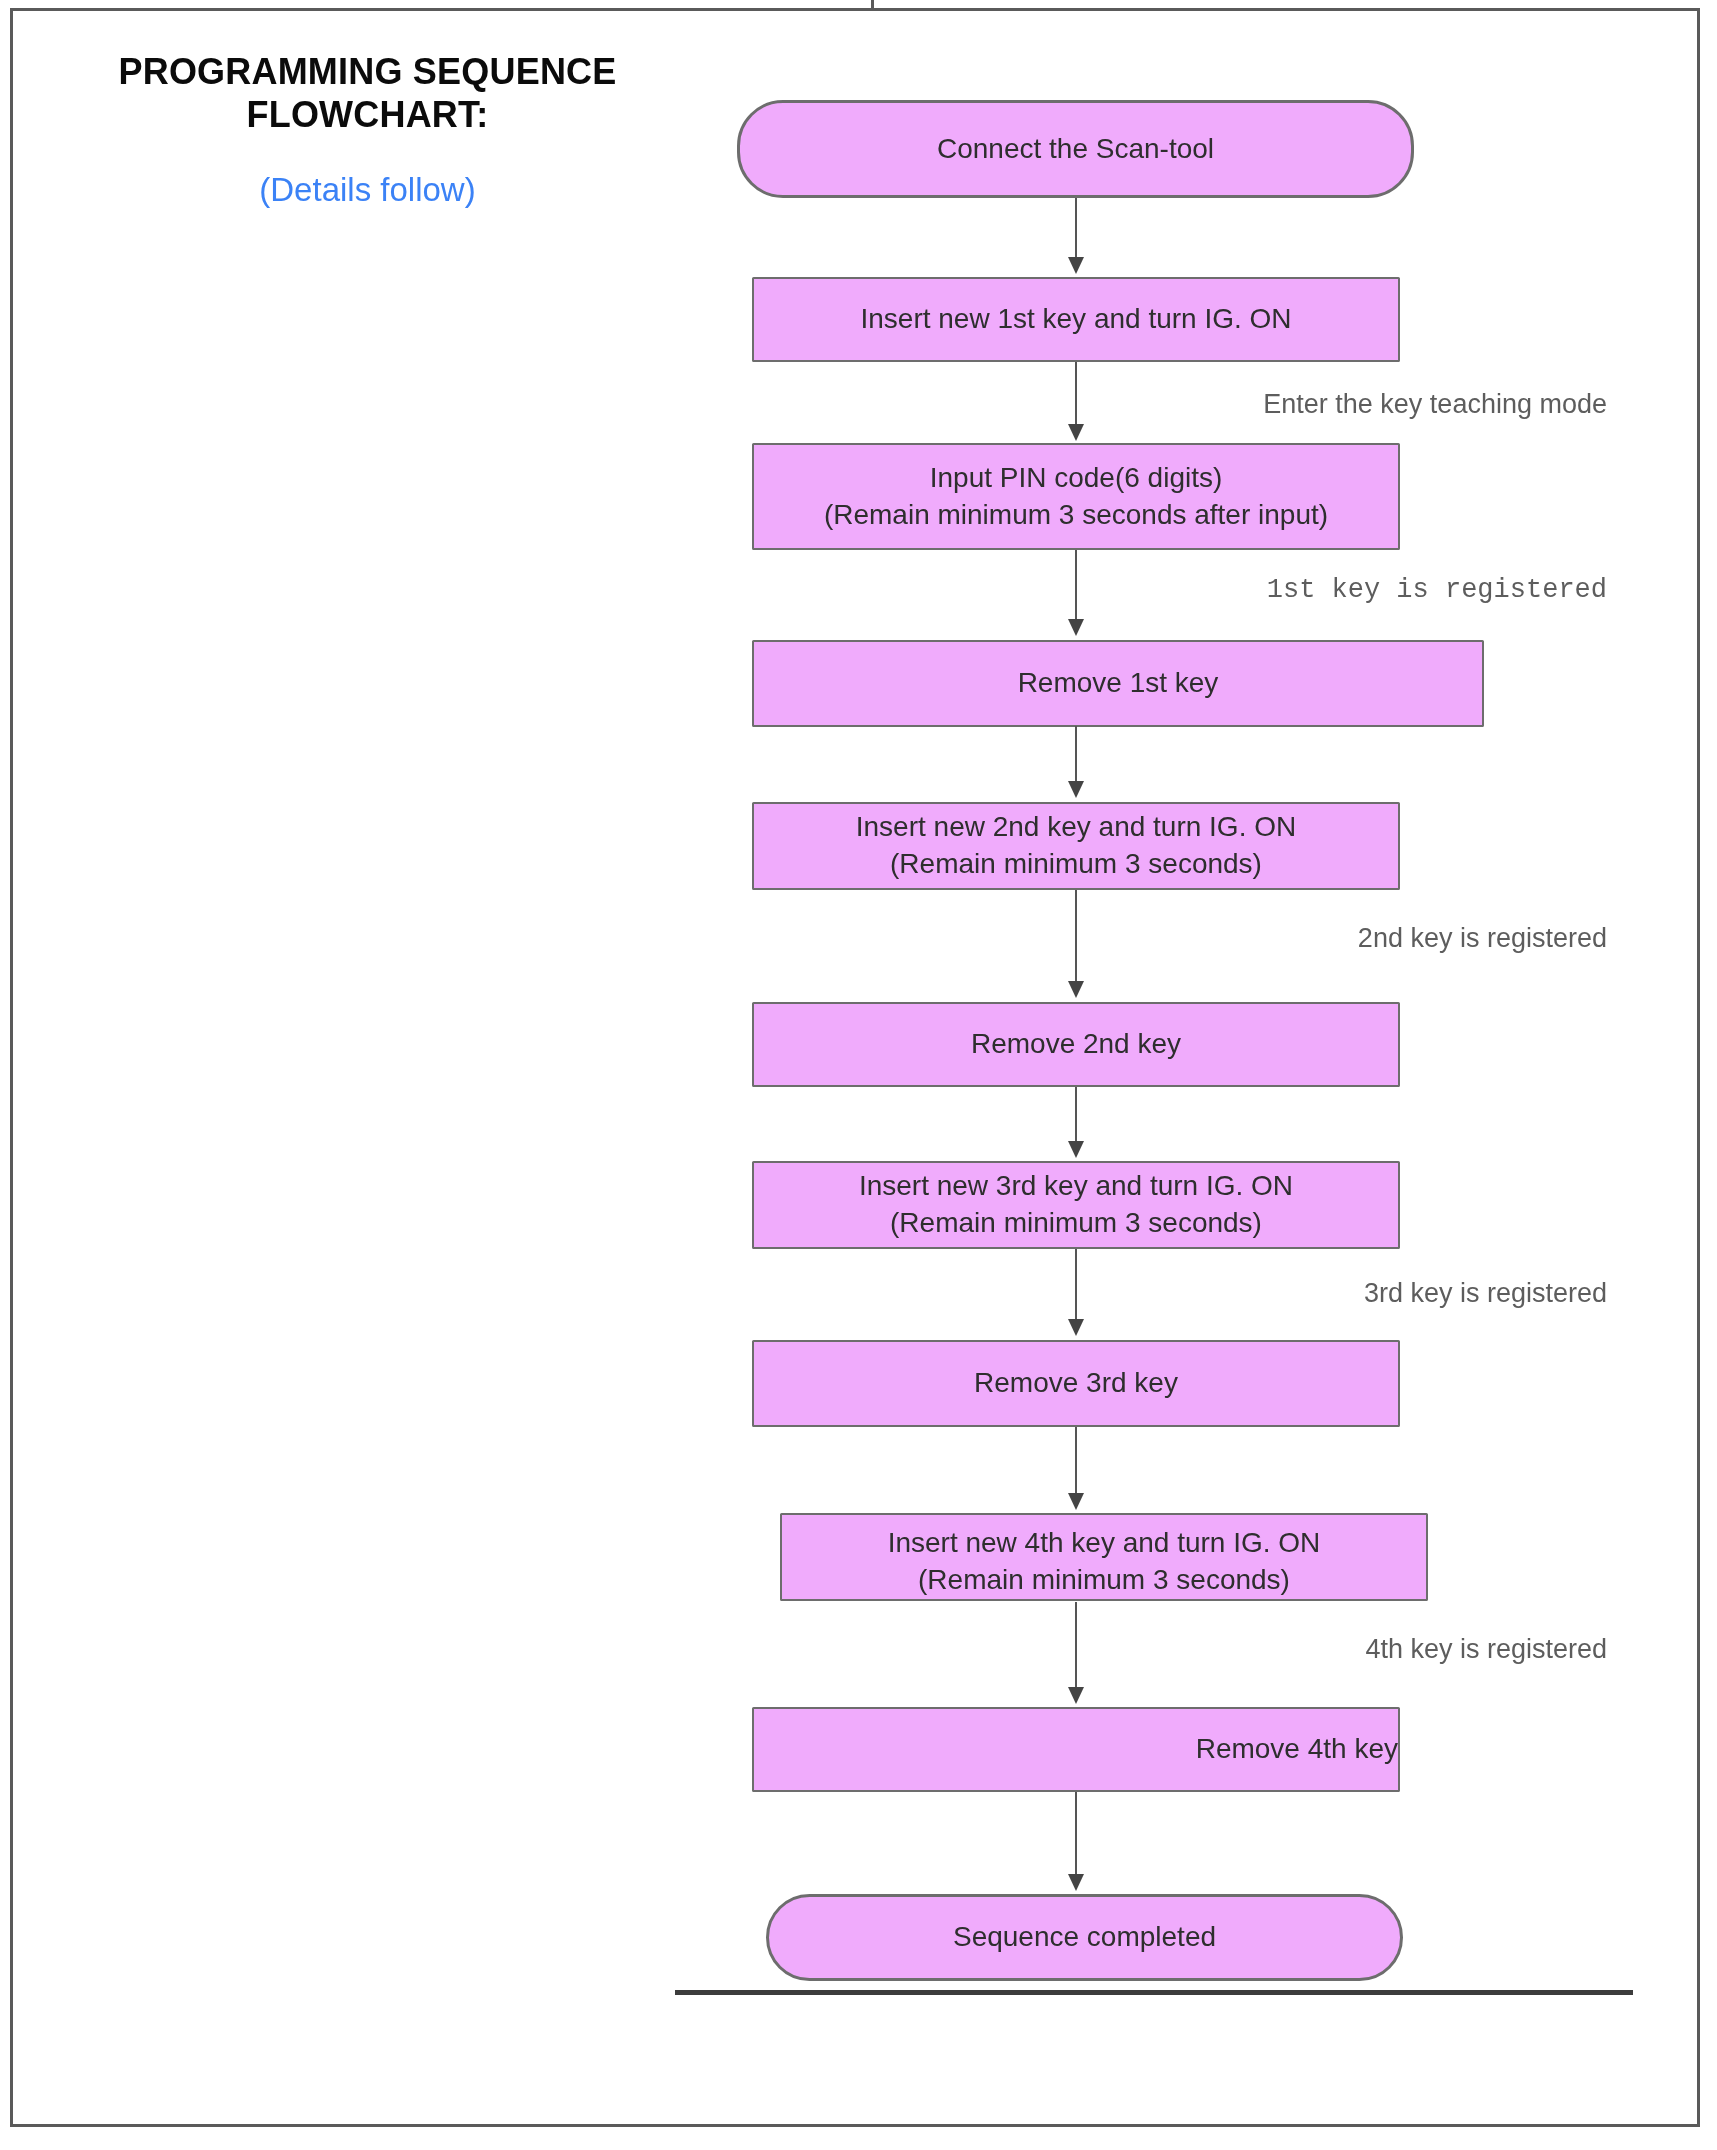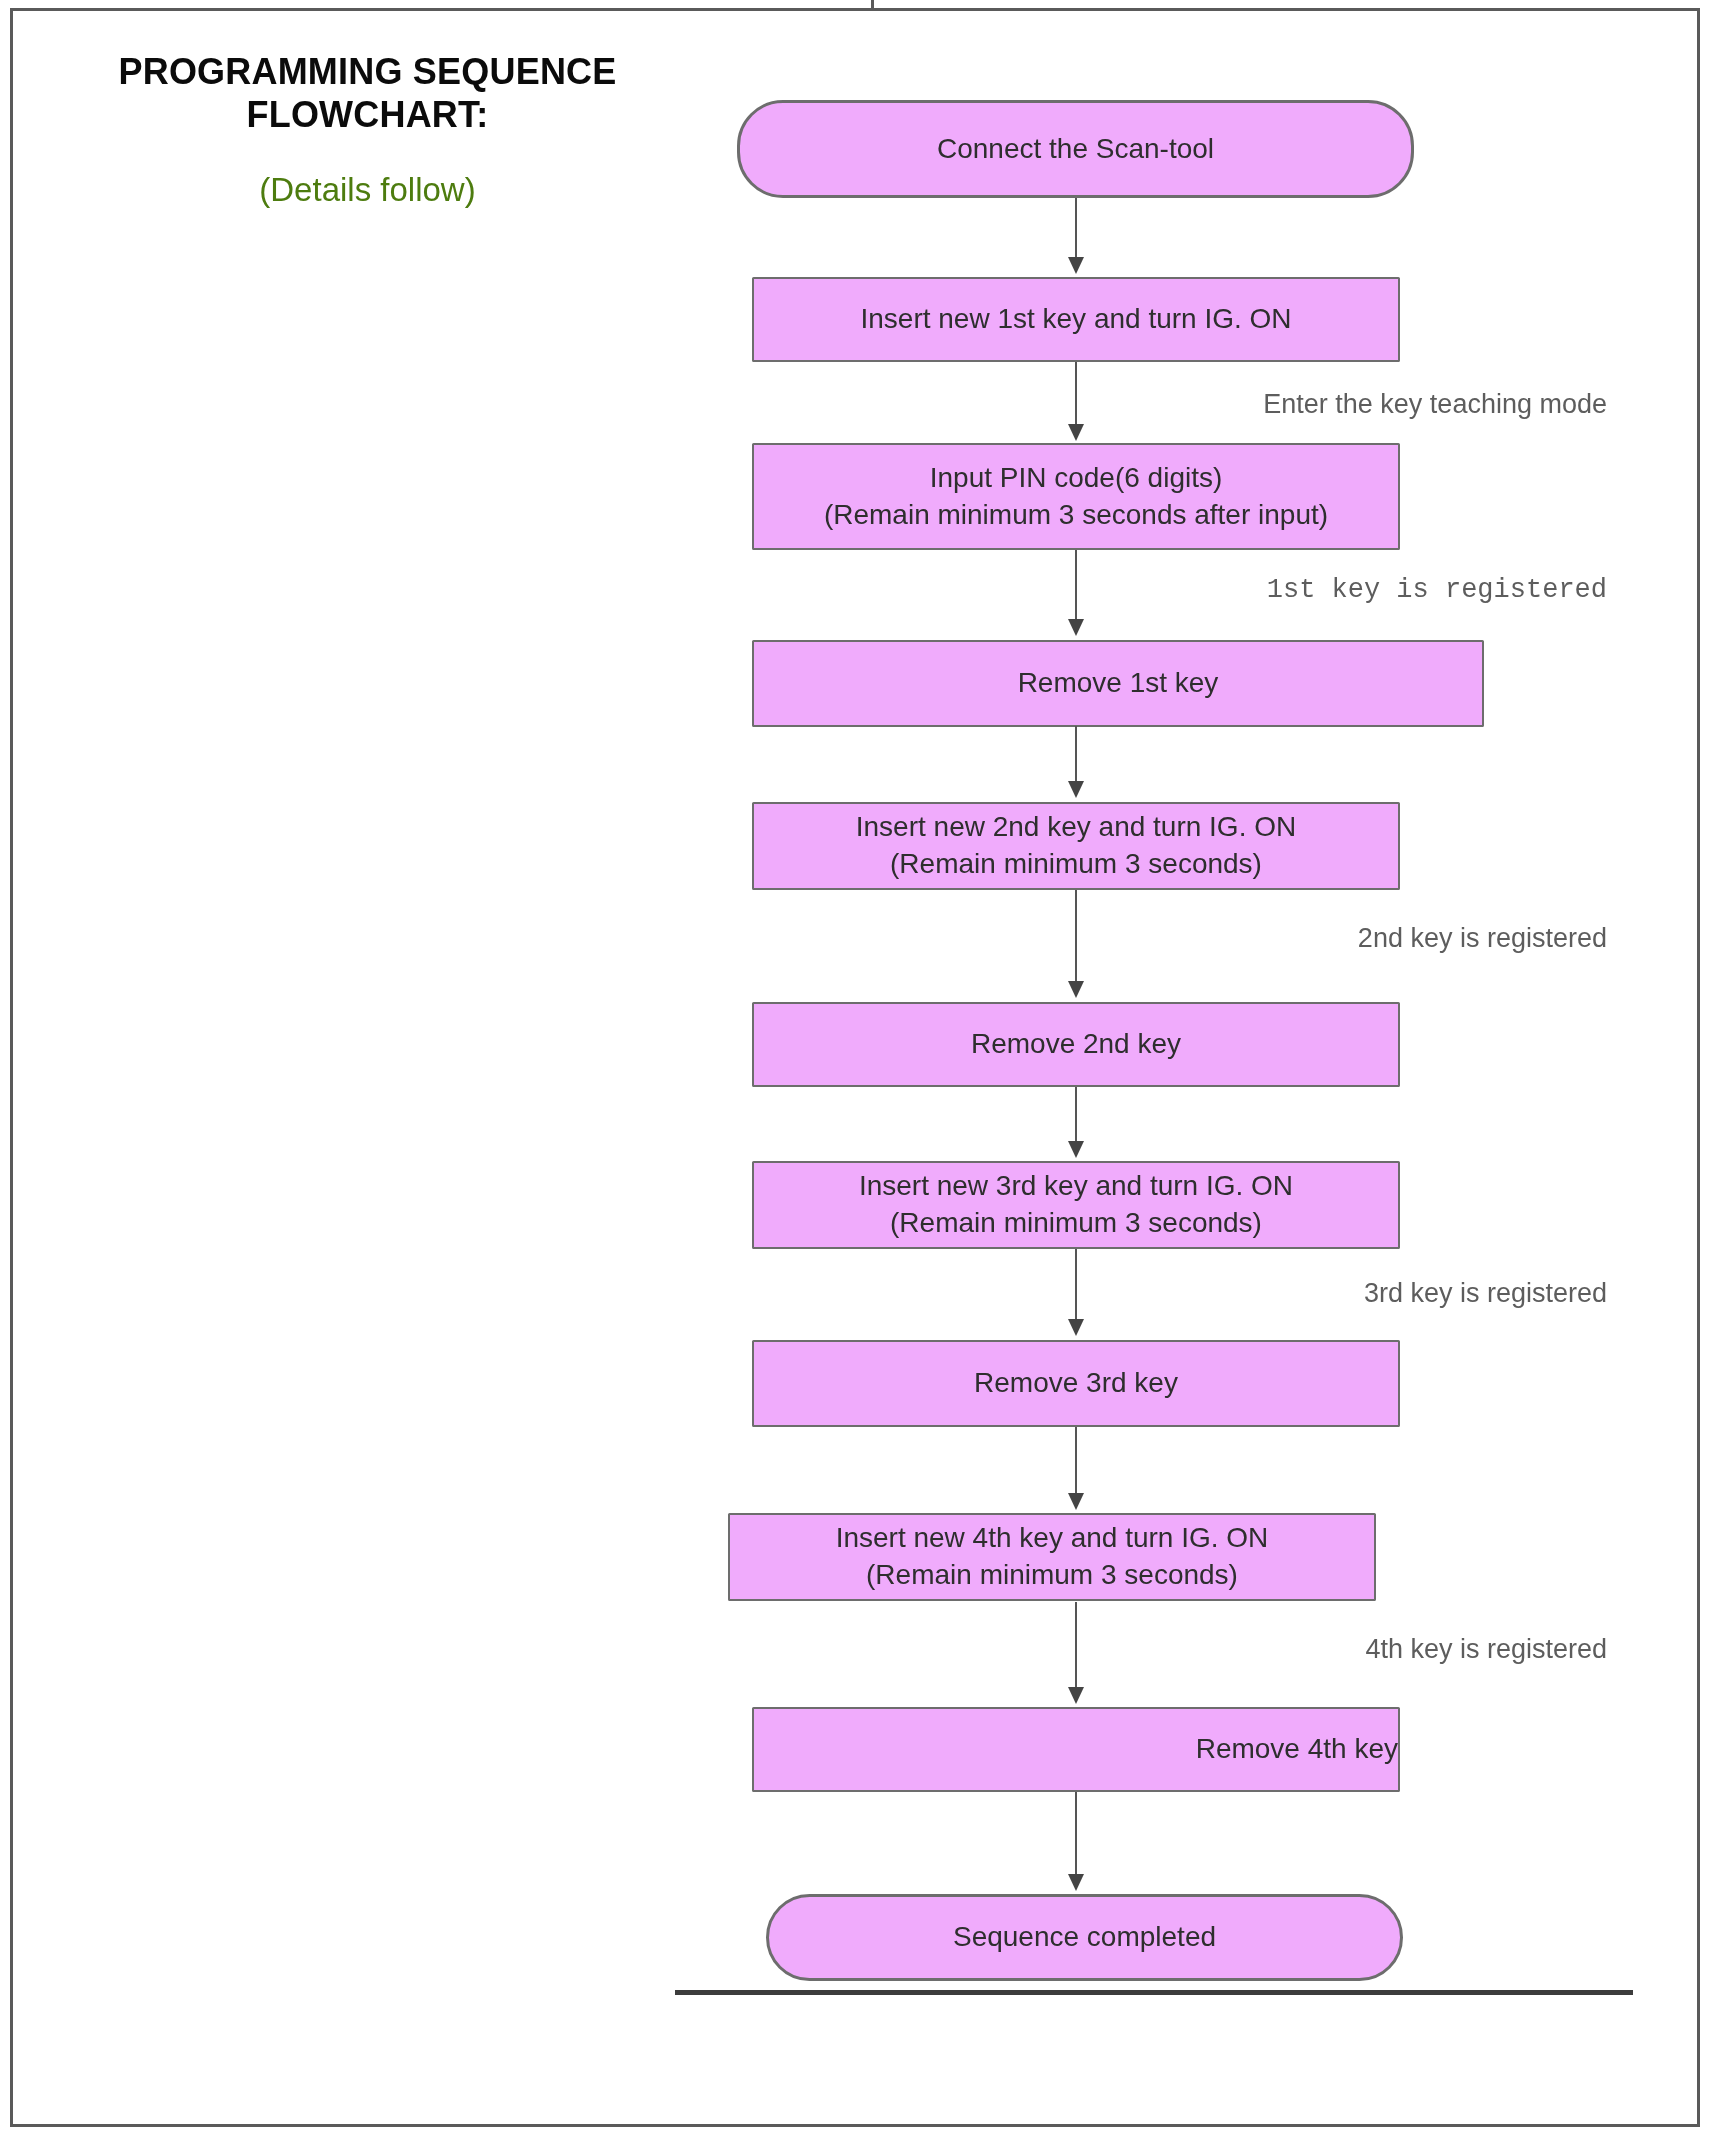--- a/index.html
+++ b/index.html
@@ -54,21 +54,21 @@
     font-weight: bold;
     line-height: 1.20;
     color: #0b0b0b;
     letter-spacing: 0.2px;
     white-space: pre-line;
     margin: 0;
   }
   .heading-sub {
     font-size: 33px;
     font-weight: normal;
-    color: #4d7c0f;
+    color: #3b82f6;
     margin: 0;
     padding-top: 34px;
     line-height: 1.2;
   }
 
   
   .flow {
     position: absolute;
     left: 0;
     top: 0;
@@ -209,21 +209,21 @@
     <div class="arrowhead" style="left:1068px; top:1319px;"></div>
     <div class="annotation" style="left:962px; top:1278px; width:645px;">3rd key is registered</div>
 
     <div class="node process" style="left:752px; top:1340px; width:648px; height:87px;">
       <span class="node-text">Remove 3rd key</span>
     </div>
 
     <div class="conn" style="left:1075px; top:1427px; height:67px;"></div>
     <div class="arrowhead" style="left:1068px; top:1493px;"></div>
 
-    <div class="node process" style="left:728px; top:1513px; width:648px; height:88px;">
+    <div class="node process" style="left:780px; top:1513px; width:648px; height:88px;align-items:flex-end;">
       <span class="node-text">Insert new 4th key and turn IG. ON
 (Remain minimum 3 seconds)</span>
     </div>
 
     <div class="conn" style="left:1075px; top:1602px; height:88px;"></div>
     <div class="arrowhead" style="left:1068px; top:1687px;"></div>
     <div class="annotation" style="left:962px; top:1634px; width:645px;">4th key is registered</div>
 
     <div class="node process" style="left:752px; top:1707px; width:648px; height:85px;text-align:right;">
       <span class="node-text">Remove 4th key</span>

